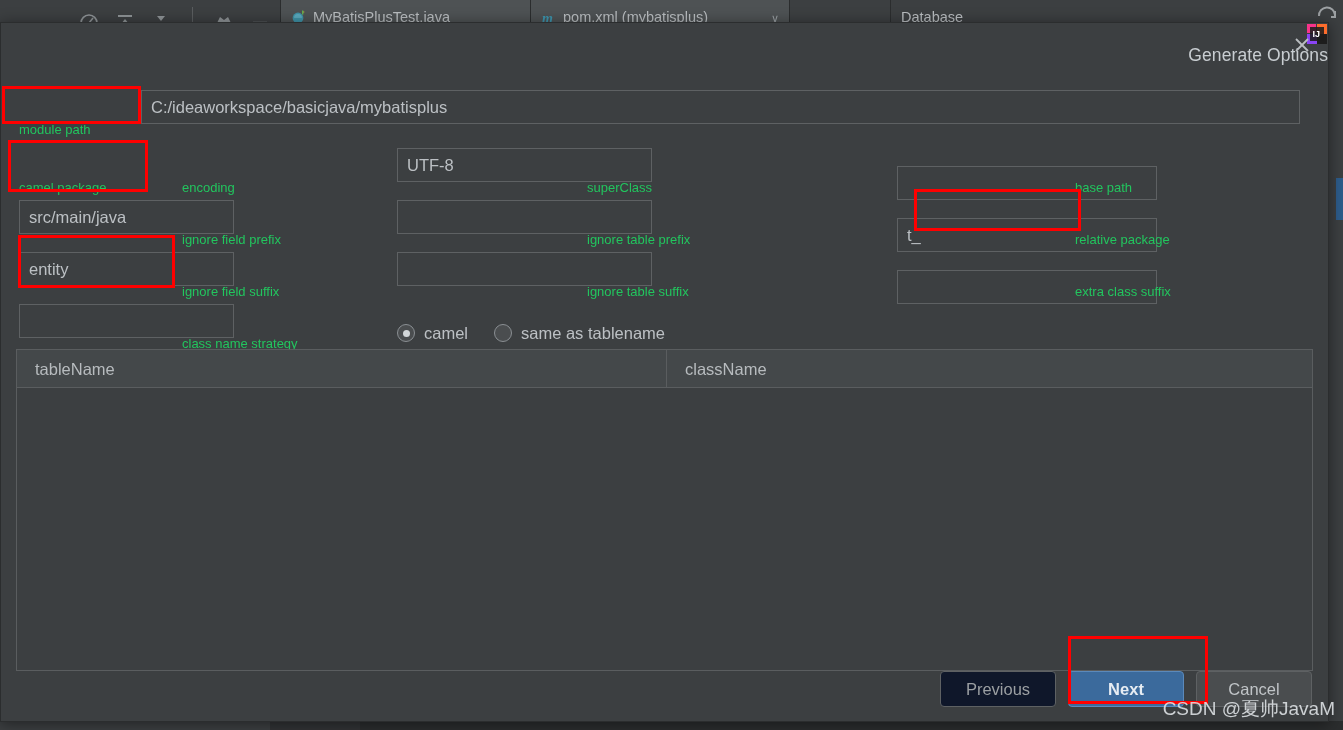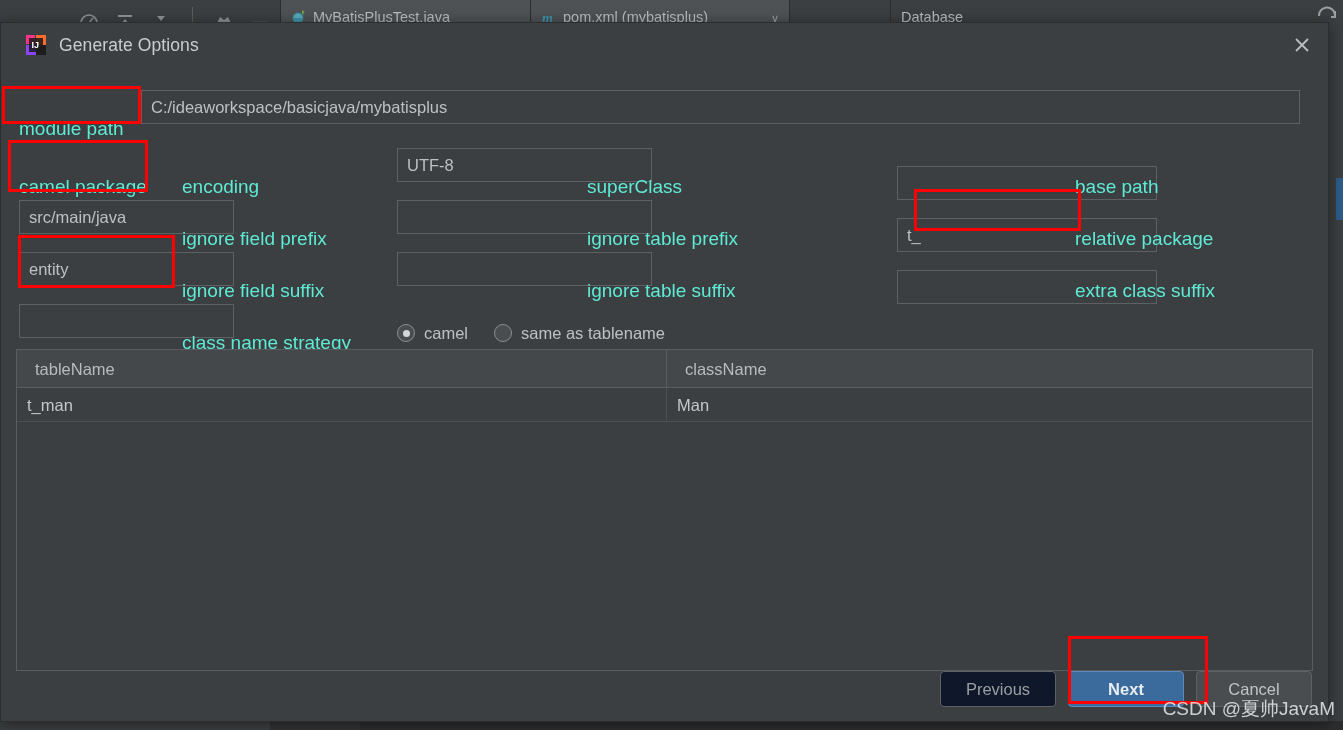--- a/index.html
+++ b/index.html
@@ -76,41 +76,42 @@
   
   .dialog {
     position: absolute; left: 0; top: 22px;
     width: 1329px; height: 700px;
     background: #3c3f41;
     border: 1px solid #2b2d2e;
     box-shadow: 0 2px 14px rgba(0,0,0,.45);
   }
   .dlg-titlebar {
     position: relative; height: 44px;
-    display: flex; align-items: center;
-    padding-left: 24px;
+    display: flex; align-items: flex-end;
+    padding-left: 8px;
+    flex-direction: column;
   }
   .dlg-logo { width: 22px; height: 22px; position: relative; flex: 0 0 22px; }
   .dlg-title {
     margin-left: 12px; color: #c8cdd1; font-size: 17.5px; letter-spacing: .1px;
   }
   .dlg-close {
     position: absolute; right: 14px; top: 10px;
     width: 24px; height: 24px; cursor: pointer;
     display: flex; align-items: center; justify-content: center;
   }
   .dlg-close svg { display: block; }
 
   
   .row-module {
     position: absolute; left: 0; top: 62px; width: 100%;
     height: 44px; display: flex; align-items: center;
   }
   .lbl {
-    color: #5eead4; font-size: 19px; white-space: nowrap; margin-top: 44px;
+    color: #22c55e; font-size: 13px; white-space: nowrap; margin-top: 44px;
   }
   .lbl-module { width: 140px; padding-left: 18px; }
 
   .tf {
     background: #3c3f41;
     border: 1px solid #5e6163;
     color: #bcc0c4;
     font-size: 16.5px;
     font-family: "Liberation Sans", sans-serif;
     padding: 0 9px;
@@ -369,24 +370,20 @@
         </label>
       </div>
 
     </div>
 
     <div class="tbl">
       <div class="tbl-head">
         <div class="th th-1">tableName</div>
         <div class="th th-2">className</div>
       </div>
-      <div class="tbl-row">
-        <div class="td td-1">t_man</div>
-        <div class="td td-2">Man</div>
-      </div>
     </div>
 
     <div class="btn-bar">
       <div class="btn btn-secondary">Previous</div>
       <div class="btn btn-primary">Next</div>
       <div class="btn btn-cancel">Cancel</div>
     </div>
 
   </div>
 

